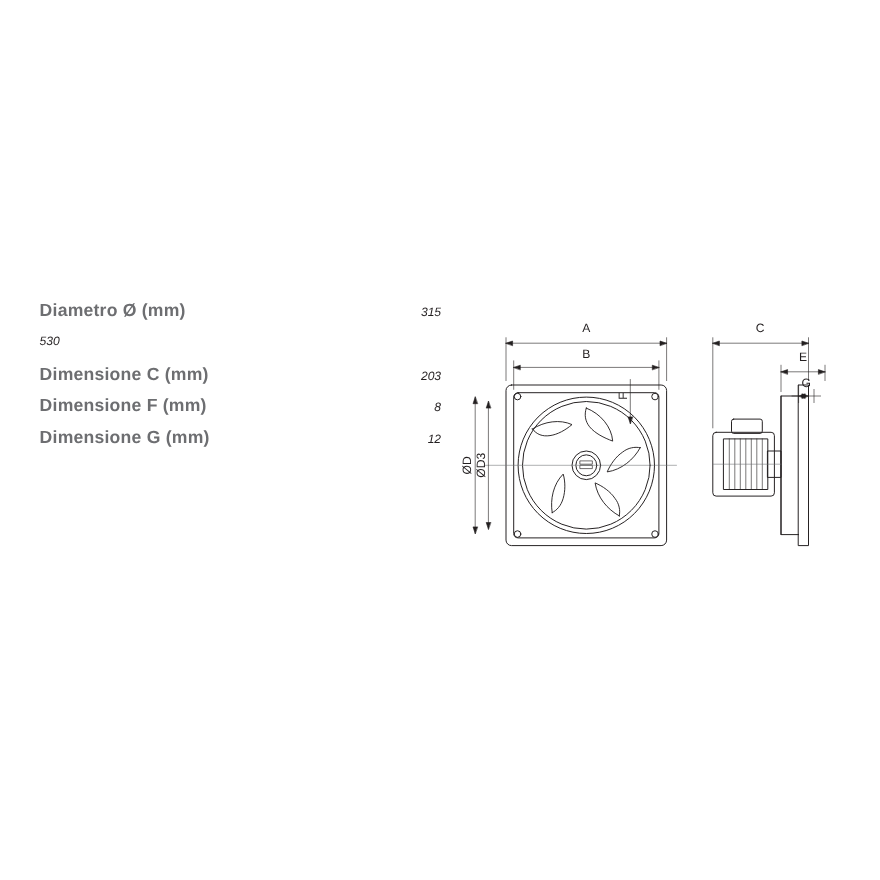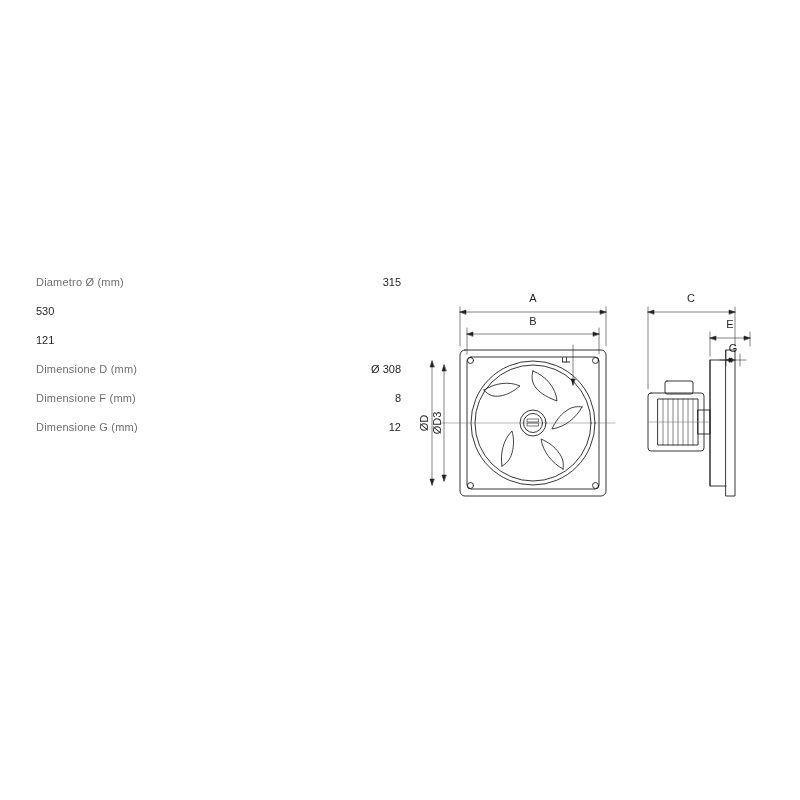--- a/index.html
+++ b/index.html
@@ -24,30 +24,32 @@
     width: 365px;
   }
   .spec-row {
     display: flex;
     justify-content: space-between;
     align-items: baseline;
     height: 29px;
     line-height: 29px;
   }
   .spec-label {
-    font-size: 11px;
+    font-size: 16px;
     color: #6d6e71;
     letter-spacing: 0.2px;
     white-space: nowrap;
+    font-weight: bold;
   }
   .spec-value {
     font-size: 11px;
     color: #231f20;
     white-space: nowrap;
     text-align: right;
+    font-style: italic;
   }
 
   
   #drawing {
     position: absolute;
     left: 410px;
     top: 250px;
     width: 370px;
     height: 290px;
   }
@@ -67,25 +69,22 @@
 <div id="spec-table">
 
   <div class="spec-row">
     <span class="spec-label">Diametro Ø (mm)</span>
     <span class="spec-value">315</span>
   </div>
   <div class="spec-row">
     <span class="spec-value">530</span>
   </div>
   <div class="spec-row">
-    <span class="spec-value">121</span>
-  </div>
-  <div class="spec-row">
-    <span class="spec-label">Dimensione D (mm)</span>
-    <span class="spec-value">Ø 308</span>
+    <span class="spec-label">Dimensione C (mm)</span>
+    <span class="spec-value">203</span>
   </div>
   <div class="spec-row">
     <span class="spec-label">Dimensione F (mm)</span>
     <span class="spec-value">8</span>
   </div>
   <div class="spec-row">
     <span class="spec-label">Dimensione G (mm)</span>
     <span class="spec-value">12</span>
   </div>
 

